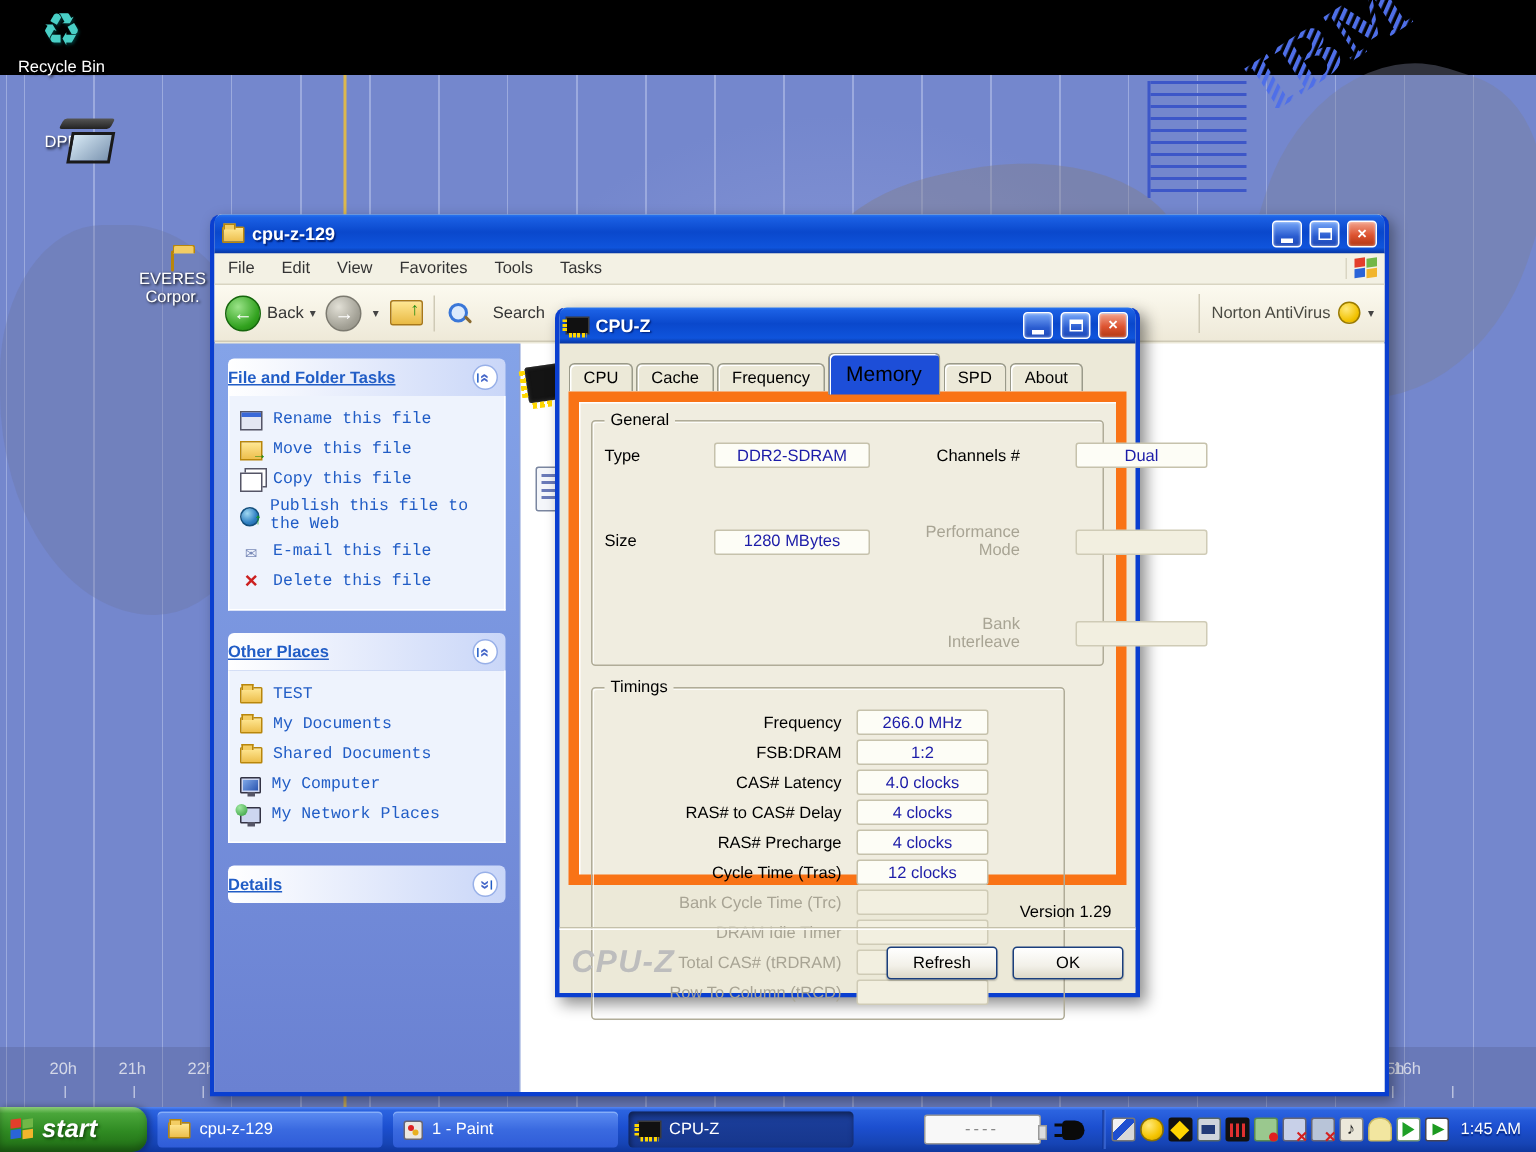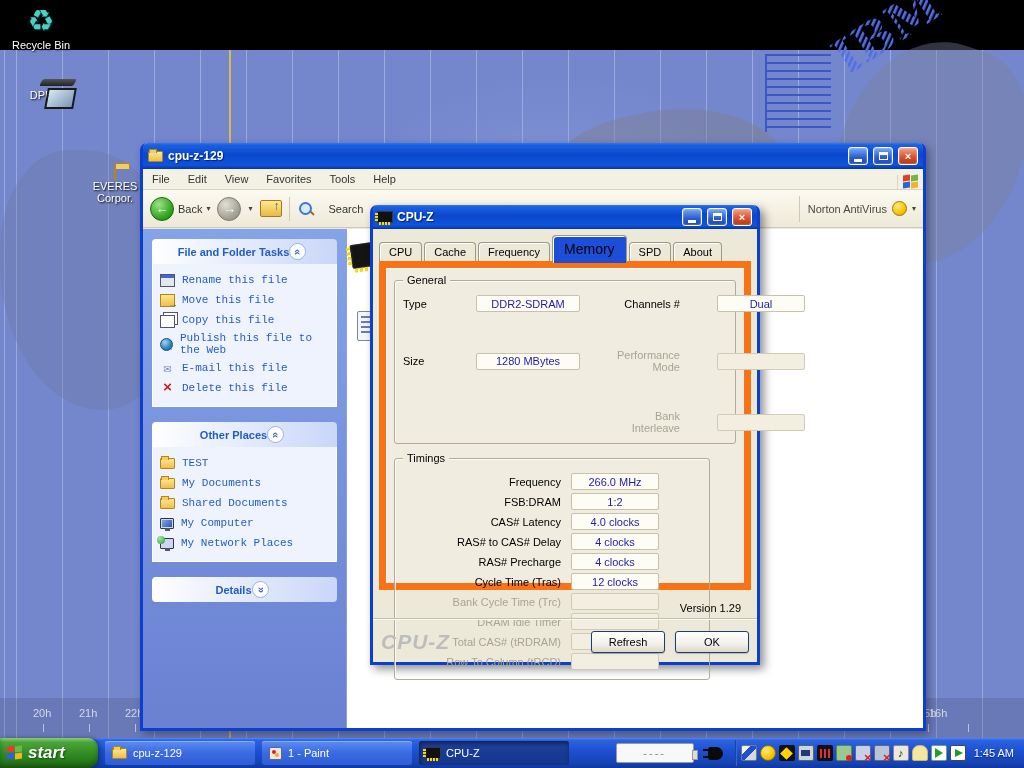--- a/index.html
+++ b/index.html
@@ -51,21 +51,21 @@
   .maxbox { width:9px; height:8px; border:1px solid #fff; border-top:3px solid #fff; }
 
   
   .explorer { position:absolute; left:140px; top:143px; width:786px; height:588px; z-index:10;
     border:3px solid #0a3fd0; border-top:0; border-radius:7px 7px 0 0; background:#ece9d8;
     box-shadow:3px 3px 9px rgba(0,0,0,.35); }
   .folder-sm { width:15px; height:11px; background:linear-gradient(#ffe793,#edbf4d); border:1px solid #b8860b;
     border-radius:1px; position:relative; flex:none; }
   .folder-sm::before { content:""; position:absolute; top:-3px; left:0; width:6px; height:3px;
     background:#f3cd64; border:1px solid #b8860b; border-bottom:0; }
-  .menubar { height:21px; background:#f3f1e4; border-bottom:1px solid #d9d5c2; display:flex; align-items:flex-end;
+  .menubar { height:21px; background:#f3f1e4; border-bottom:1px solid #d9d5c2; display:flex; align-items:center;
     font-size:11px; color:#333; }
   .menubar .mitem { padding:0 9px; line-height:20px; cursor:pointer; }
   .menulogo { margin-left:auto; width:26px; border-left:1px solid #d9d5c2; display:grid; place-items:center; }
   .winflag { width:16px; height:14px; display:grid; grid-template-columns:7px 7px; grid-template-rows:6px 6px; gap:1px; }
   .winflag span { display:block; transform:skewY(-8deg); }
   .wf-r { background:#e33e2b; } .wf-g { background:#71b747; } .wf-b { background:#2a64d8; } .wf-y { background:#f1b52c; }
   .toolbar { height:38px; background:linear-gradient(#fcfaf0,#eee9d8); border-bottom:1px solid #cfcab6;
     display:flex; align-items:center; gap:7px; padding:0 7px; font-size:11px; color:#333; }
   .navcirc { width:24px; height:24px; border-radius:50%; display:grid; place-items:center; color:#fff;
     font-size:13px; font-weight:bold; }
@@ -81,22 +81,22 @@
     border-radius:50%; background:#dceafc; }
   .mag::after { content:""; position:absolute; left:12px; top:12px; width:6px; height:2px; background:#8a6a30;
     transform:rotate(45deg); border-radius:1px; }
   .norton-seg { margin-left:auto; display:flex; align-items:center; gap:5px; padding-left:8px; border-left:1px solid #cfcab6; height:26px; color:#4a4a42; }
   .norton-ico { width:15px; height:15px; border-radius:50%; border:1px solid #9a7a00;
     background:radial-gradient(circle at 35% 30%,#ffe97a,#f2c200 65%,#cfa300); }
   .ex-body { position:absolute; left:0; top:86px; right:0; bottom:0; display:flex; }
   .sidebar { width:203px; flex:none; background:linear-gradient(180deg,#84a3e8,#6a81d2); padding:10px 9px; overflow:hidden; }
   .panel { margin-bottom:15px; }
   .panel-header { height:25px; background:linear-gradient(90deg,#ffffff,#c9d6f8); border-radius:4px 4px 0 0;
-    display:flex; align-items:center; justify-content:center; padding:0 5px 0 0;
-    color:#215dc6; font-weight:bold; font-size:11px; cursor:pointer; }
+    display:flex; align-items:center; justify-content:space-between; padding:0 5px 0 0;
+    color:#215dc6; font-weight:bold; font-size:11px; cursor:pointer;text-decoration:underline; }
   .panel-header.rounded { border-radius:4px; }
   .chev { width:17px; height:17px; border-radius:50%; background:#fff; border:1px solid #98b0e8; color:#4466c8;
     display:grid; place-items:center; font-size:11px; font-weight:bold; }
   .chev .up { display:block; transform:rotate(90deg); }
   .chev .down { display:block; transform:rotate(-90deg); }
   .panel-body { background:#eef3fd; border:1px solid #fff; border-top:0; padding:8px 4px 10px 7px;
     display:flex; flex-direction:column; gap:4px; }
   .task-item { display:flex; align-items:center; gap:7px; color:#215dc6; font-size:11px; min-height:16px; cursor:pointer;font-family:Liberation Mono, monospace; }
   .ti-ico { width:15px; height:13px; flex:none; position:relative; }
   .ico-rename { background:#e4e6f2; border:1px solid #556; }
@@ -267,21 +267,21 @@
         <span class="maxbox"></span>
       </span>
     <span class="wbtn close">×</span>
   </div>
   <div class="menubar">
     <span class="mitem">File</span>
     <span class="mitem">Edit</span>
     <span class="mitem">View</span>
     <span class="mitem">Favorites</span>
     <span class="mitem">Tools</span>
-    <span class="mitem">Help</span>
+    <span class="mitem">Tasks</span>
     <span class="menulogo">
       <span class="winflag">
           <span class="wf-r"></span>
           <span class="wf-g"></span>
           <span class="wf-b"></span>
           <span class="wf-y"></span>
         </span>
     </span>
   </div>
   <div class="toolbar">

